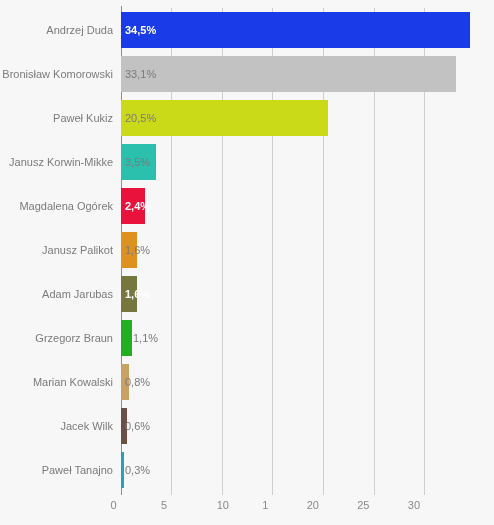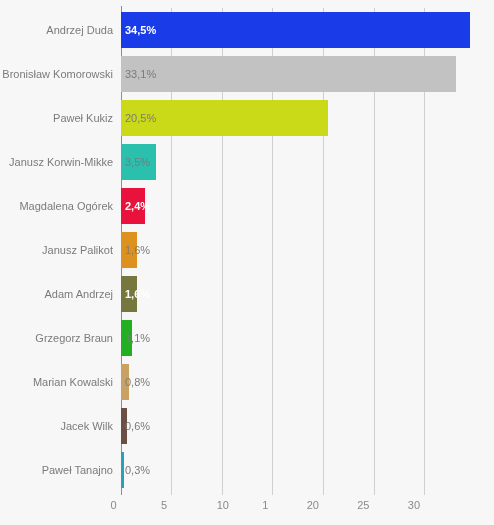--- a/index.html
+++ b/index.html
@@ -150,28 +150,28 @@
           <div class="cat-label">Magdalena Ogórek</div>
           <div class="bar" style="width: 24.288px; background: rgb(232, 18, 60);"></div>
           <div class="bar-value inside" style="left: 125px;">2,4%</div>
         </div>
         <div class="bar-row" style="top: 228px;">
           <div class="cat-label">Janusz Palikot</div>
           <div class="bar" style="width: 16.192px; background: rgb(221, 146, 31);"></div>
           <div class="bar-value outside" style="left: 125px;">1,6%</div>
         </div>
         <div class="bar-row" style="top: 272px;">
-          <div class="cat-label">Adam Andrzej</div>
+          <div class="cat-label">Adam Jarubas</div>
           <div class="bar" style="width: 16.192px; background: rgb(118, 118, 63);"></div>
           <div class="bar-value inside" style="left: 125px;">1,6%</div>
         </div>
         <div class="bar-row" style="top: 316px;">
           <div class="cat-label">Grzegorz Braun</div>
           <div class="bar" style="width: 11.132px; background: rgb(34, 176, 34);"></div>
-          <div class="bar-value outside" style="left: 125px;">1,1%</div>
+          <div class="bar-value outside" style="left: 133px;">1,1%</div>
         </div>
         <div class="bar-row" style="top: 360px;">
           <div class="cat-label">Marian Kowalski</div>
           <div class="bar" style="width: 8.096px; background: rgb(201, 162, 99);"></div>
           <div class="bar-value outside" style="left: 125px;">0,8%</div>
         </div>
         <div class="bar-row" style="top: 404px;">
           <div class="cat-label">Jacek Wilk</div>
           <div class="bar" style="width: 6.072px; background: rgb(107, 79, 69);"></div>
           <div class="bar-value outside" style="left: 125px;">0,6%</div>

